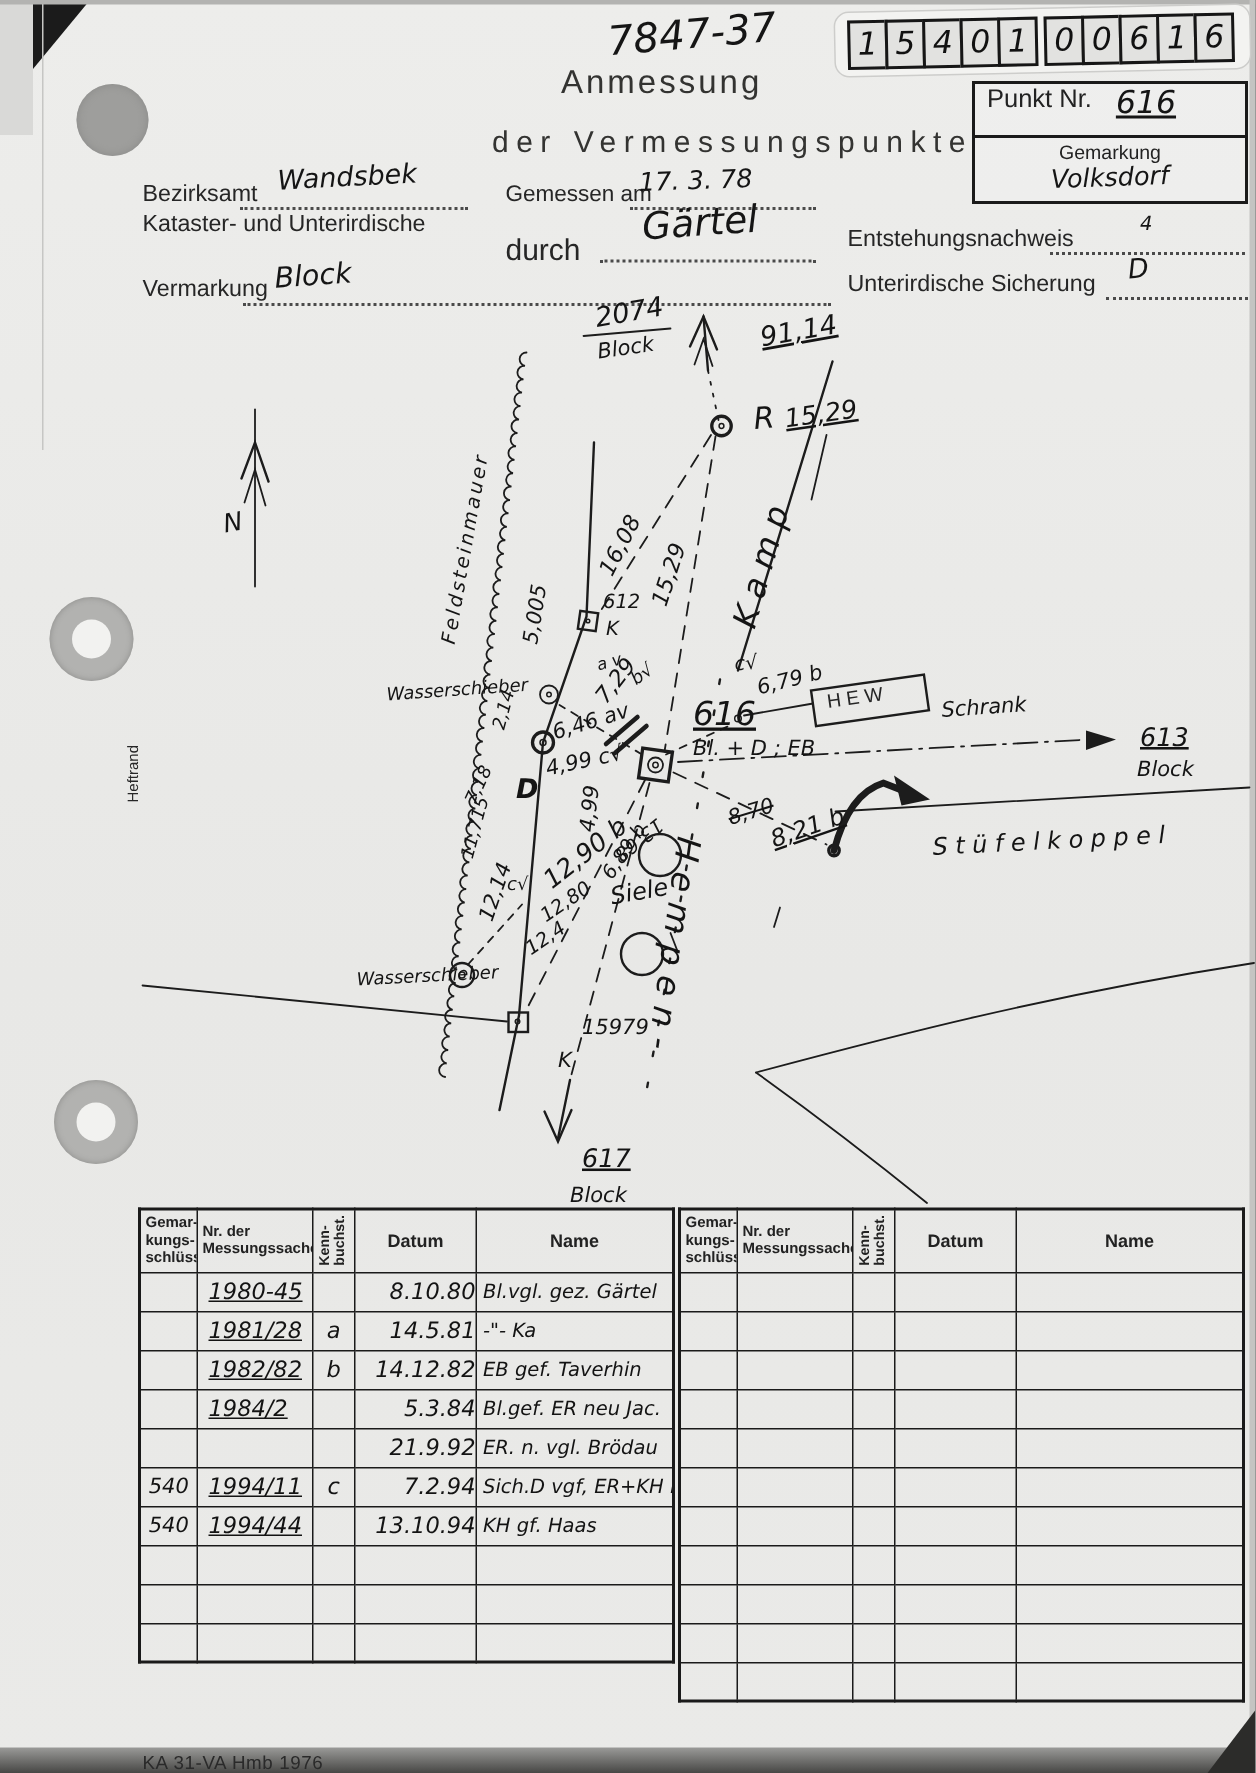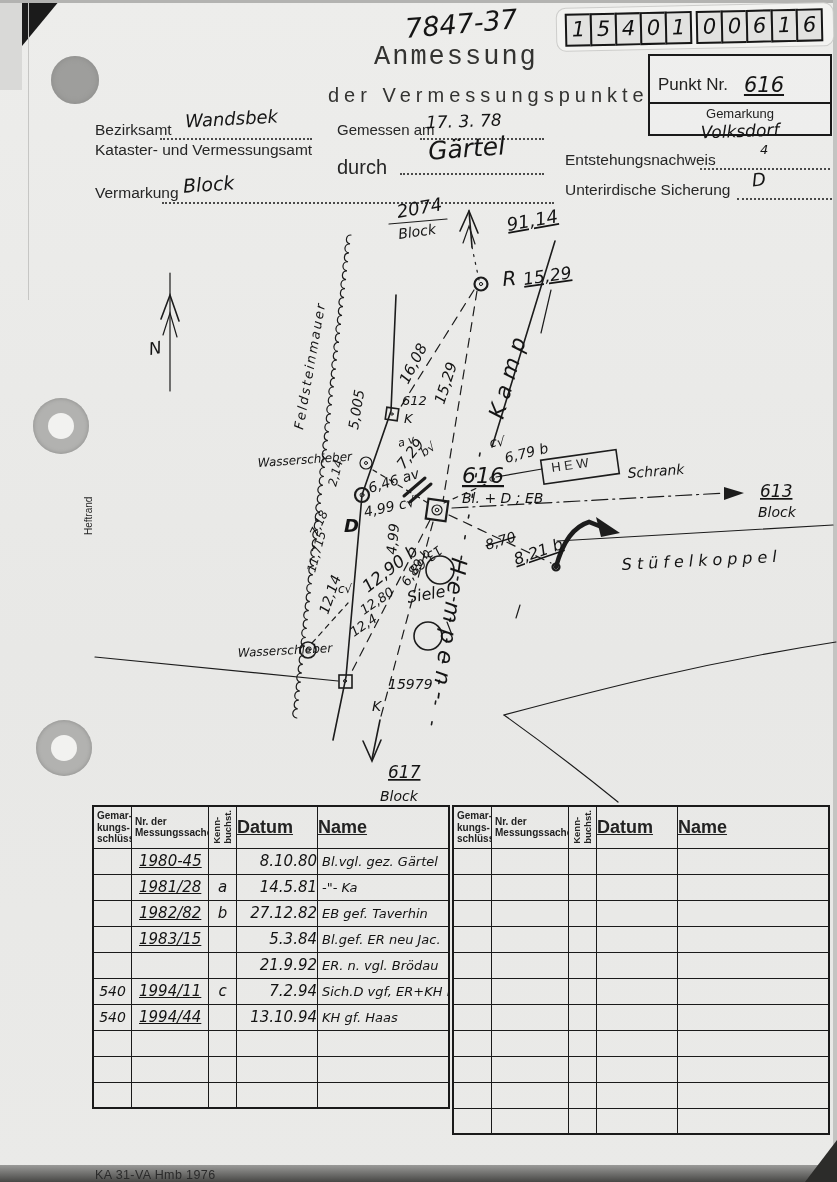--- a/index.html
+++ b/index.html
@@ -25,25 +25,25 @@
 
   
   .sticker{position:absolute;left:557px;top:6px;width:276px;height:42px;background:#f3f3f1;border-radius:9px;
            transform:rotate(-1.2deg);box-shadow:0 0 0 1px #cdcdcb;display:flex;align-items:center;justify-content:center;}
   .digit-strip{display:flex;}
   .digit{width:23px;height:29px;border:2px solid #161616;margin-left:-2px;background:#e2e2e0;
          display:flex;align-items:center;justify-content:center;font-size:21px;
          font-family:"DejaVu Sans",sans-serif;font-style:italic;color:#111;}
   .digit.grp{margin-left:4px;}
 
-  .title{left:374px;top:42px;font-size:27px;letter-spacing:2px;color:#333331;font-family:Liberation Mono, monospace;}
+  .title{left:374px;top:42px;font-size:22px;letter-spacing:2px;color:#333331;}
   .subtitle{left:328px;top:84px;font-size:20px;letter-spacing:5px;color:#333331;}
 
   .punkt-box{position:absolute;left:648px;top:54px;width:180px;height:78px;border:2px solid #1a1a1a;background:rgba(255,255,255,0.15);}
-  .pb-row1{height:34px;border-bottom:2px solid #1a1a1a;display:flex;align-items:center;margin-top:12px;}
+  .pb-row1{height:34px;border-bottom:2px solid #1a1a1a;display:flex;align-items:flex-start;}
   .pb-label{font-size:17px;margin-left:8px;}
   .pb-val{font-size:21px;margin-left:16px;text-decoration:underline;}
   .pb-gem{text-align:center;font-size:13px;margin-top:2px;}
   .pb-gemval{text-align:center;font-size:17px;transform:rotate(-2deg);}
 
   
   .sk{position:absolute;left:0;top:195px;pointer-events:none;}
   .sk line,.sk path,.sk polyline,.sk rect,.sk circle{stroke:#1c1c1c;fill:none;stroke-linecap:round;}
   .w1{stroke-width:1.2px;}.w15{stroke-width:1.6px;}.w2{stroke-width:2.2px;}.w3{stroke-width:3px;}
   .fill{fill:#1c1c1c;stroke:none;}
@@ -67,21 +67,21 @@
   .mtable{position:absolute;top:0;border-collapse:collapse;table-layout:fixed;background:transparent;}
   #t-left{left:0;width:358px;}
   #t-right{left:360px;width:378px;}
   .mtable th,.mtable td{border:1px solid #1a1a1a;overflow:hidden;white-space:nowrap;padding:0;}
   .mtable{border:2px solid #1a1a1a;}
   .mtable thead tr{height:42px;}
   .mtable tbody tr{height:26px;}
   .mtable th{font-size:10px;font-weight:bold;text-align:left;vertical-align:middle;}
   .mtable th span{display:block;white-space:pre-line;line-height:1.12;padding-left:3px;}
   .mtable th span.vert{writing-mode:vertical-rl;transform:rotate(180deg);margin:0 auto;padding:0;font-size:9.5px;}
-  .mtable th.h3 span,.mtable th.h4 span{text-align:left;font-size:18px;padding-left:0;text-decoration:underline;}
+  .mtable th.h3 span,.mtable th.h4 span{text-align:center;font-size:12px;padding-left:0;}
   .h0{width:37px;}.h1{width:76px;}.h2{width:27px;}.h3{width:80px;}
   .mtable td{font-family:"DejaVu Sans",sans-serif;font-style:italic;color:#131313;font-size:15px;}
   .mtable td.c0{text-align:center;font-size:14px;}
   .mtable td.c1{padding-left:7px;text-decoration:underline;}
   .mtable td.c2{text-align:center;}
   .mtable td.c3{text-align:right;}
   .mtable td.c4{padding-left:4px;font-size:13px;}
 
   .footer{left:95px;top:1168px;font-size:12.5px;letter-spacing:0.4px;color:#2a2a2a;}
 </style>
@@ -128,21 +128,21 @@
     </div>
     <div class="pb-row2">
       <div class="pb-gem">Gemarkung</div>
       <div class="pb-gemval hand">Volksdorf</div>
     </div>
   </div>
 
   <div class="lab print" style="left:95px;top:121px;font-size:15.5px;">Bezirksamt</div>
   <div class="lab hand" style="left:185px;top:108px;font-size:18px;transform:rotate(-3deg);">Wandsbek</div>
   <div class="dotline" style="left:160px;top:137px;width:152px;"></div>
-  <div class="lab print" style="left:95px;top:141px;font-size:15.5px;">Kataster- und Vermessungsamt</div>
+  <div class="lab print" style="left:95px;top:141px;font-size:15.5px;">Kataster- und Unterirdische</div>
 
   <div class="lab print" style="left:337px;top:121px;font-size:15px;">Gemessen am</div>
   <div class="lab hand" style="left:426px;top:111px;font-size:17px;transform:rotate(-2deg);">17. 3. 78</div>
   <div class="dotline" style="left:420px;top:137px;width:124px;"></div>
 
   <div class="lab print" style="left:337px;top:156px;font-size:20px;text-align:right;">durch</div>
   <div class="lab hand" style="left:428px;top:134px;font-size:25px;transform:rotate(-4deg);">Gärtel</div>
   <div class="dotline" style="left:400px;top:172px;width:144px;"></div>
 
   <div class="lab print" style="left:565px;top:151px;font-size:15.5px;">Entstehungsnachweis</div>
@@ -337,26 +337,26 @@
             <td class="c0"></td>
             <td class="c1">1981/28</td>
             <td class="c2">a</td>
             <td class="c3">14.5.81</td>
             <td class="c4">-"-   Ka</td>
           </tr>
           <tr>
             <td class="c0"></td>
             <td class="c1">1982/82</td>
             <td class="c2">b</td>
-            <td class="c3">27.12.82</td>
+            <td class="c3">14.12.82</td>
             <td class="c4">EB gef. Taverhin</td>
           </tr>
           <tr>
             <td class="c0"></td>
-            <td class="c1">1983/15</td>
+            <td class="c1">1984/2</td>
             <td class="c2"></td>
             <td class="c3">5.3.84</td>
             <td class="c4">Bl.gef. ER neu Jac.</td>
           </tr>
           <tr>
             <td class="c0"></td>
             <td class="c1"></td>
             <td class="c2"></td>
             <td class="c3">21.9.92</td>
             <td class="c4">ER. n. vgl. Brödau</td>

